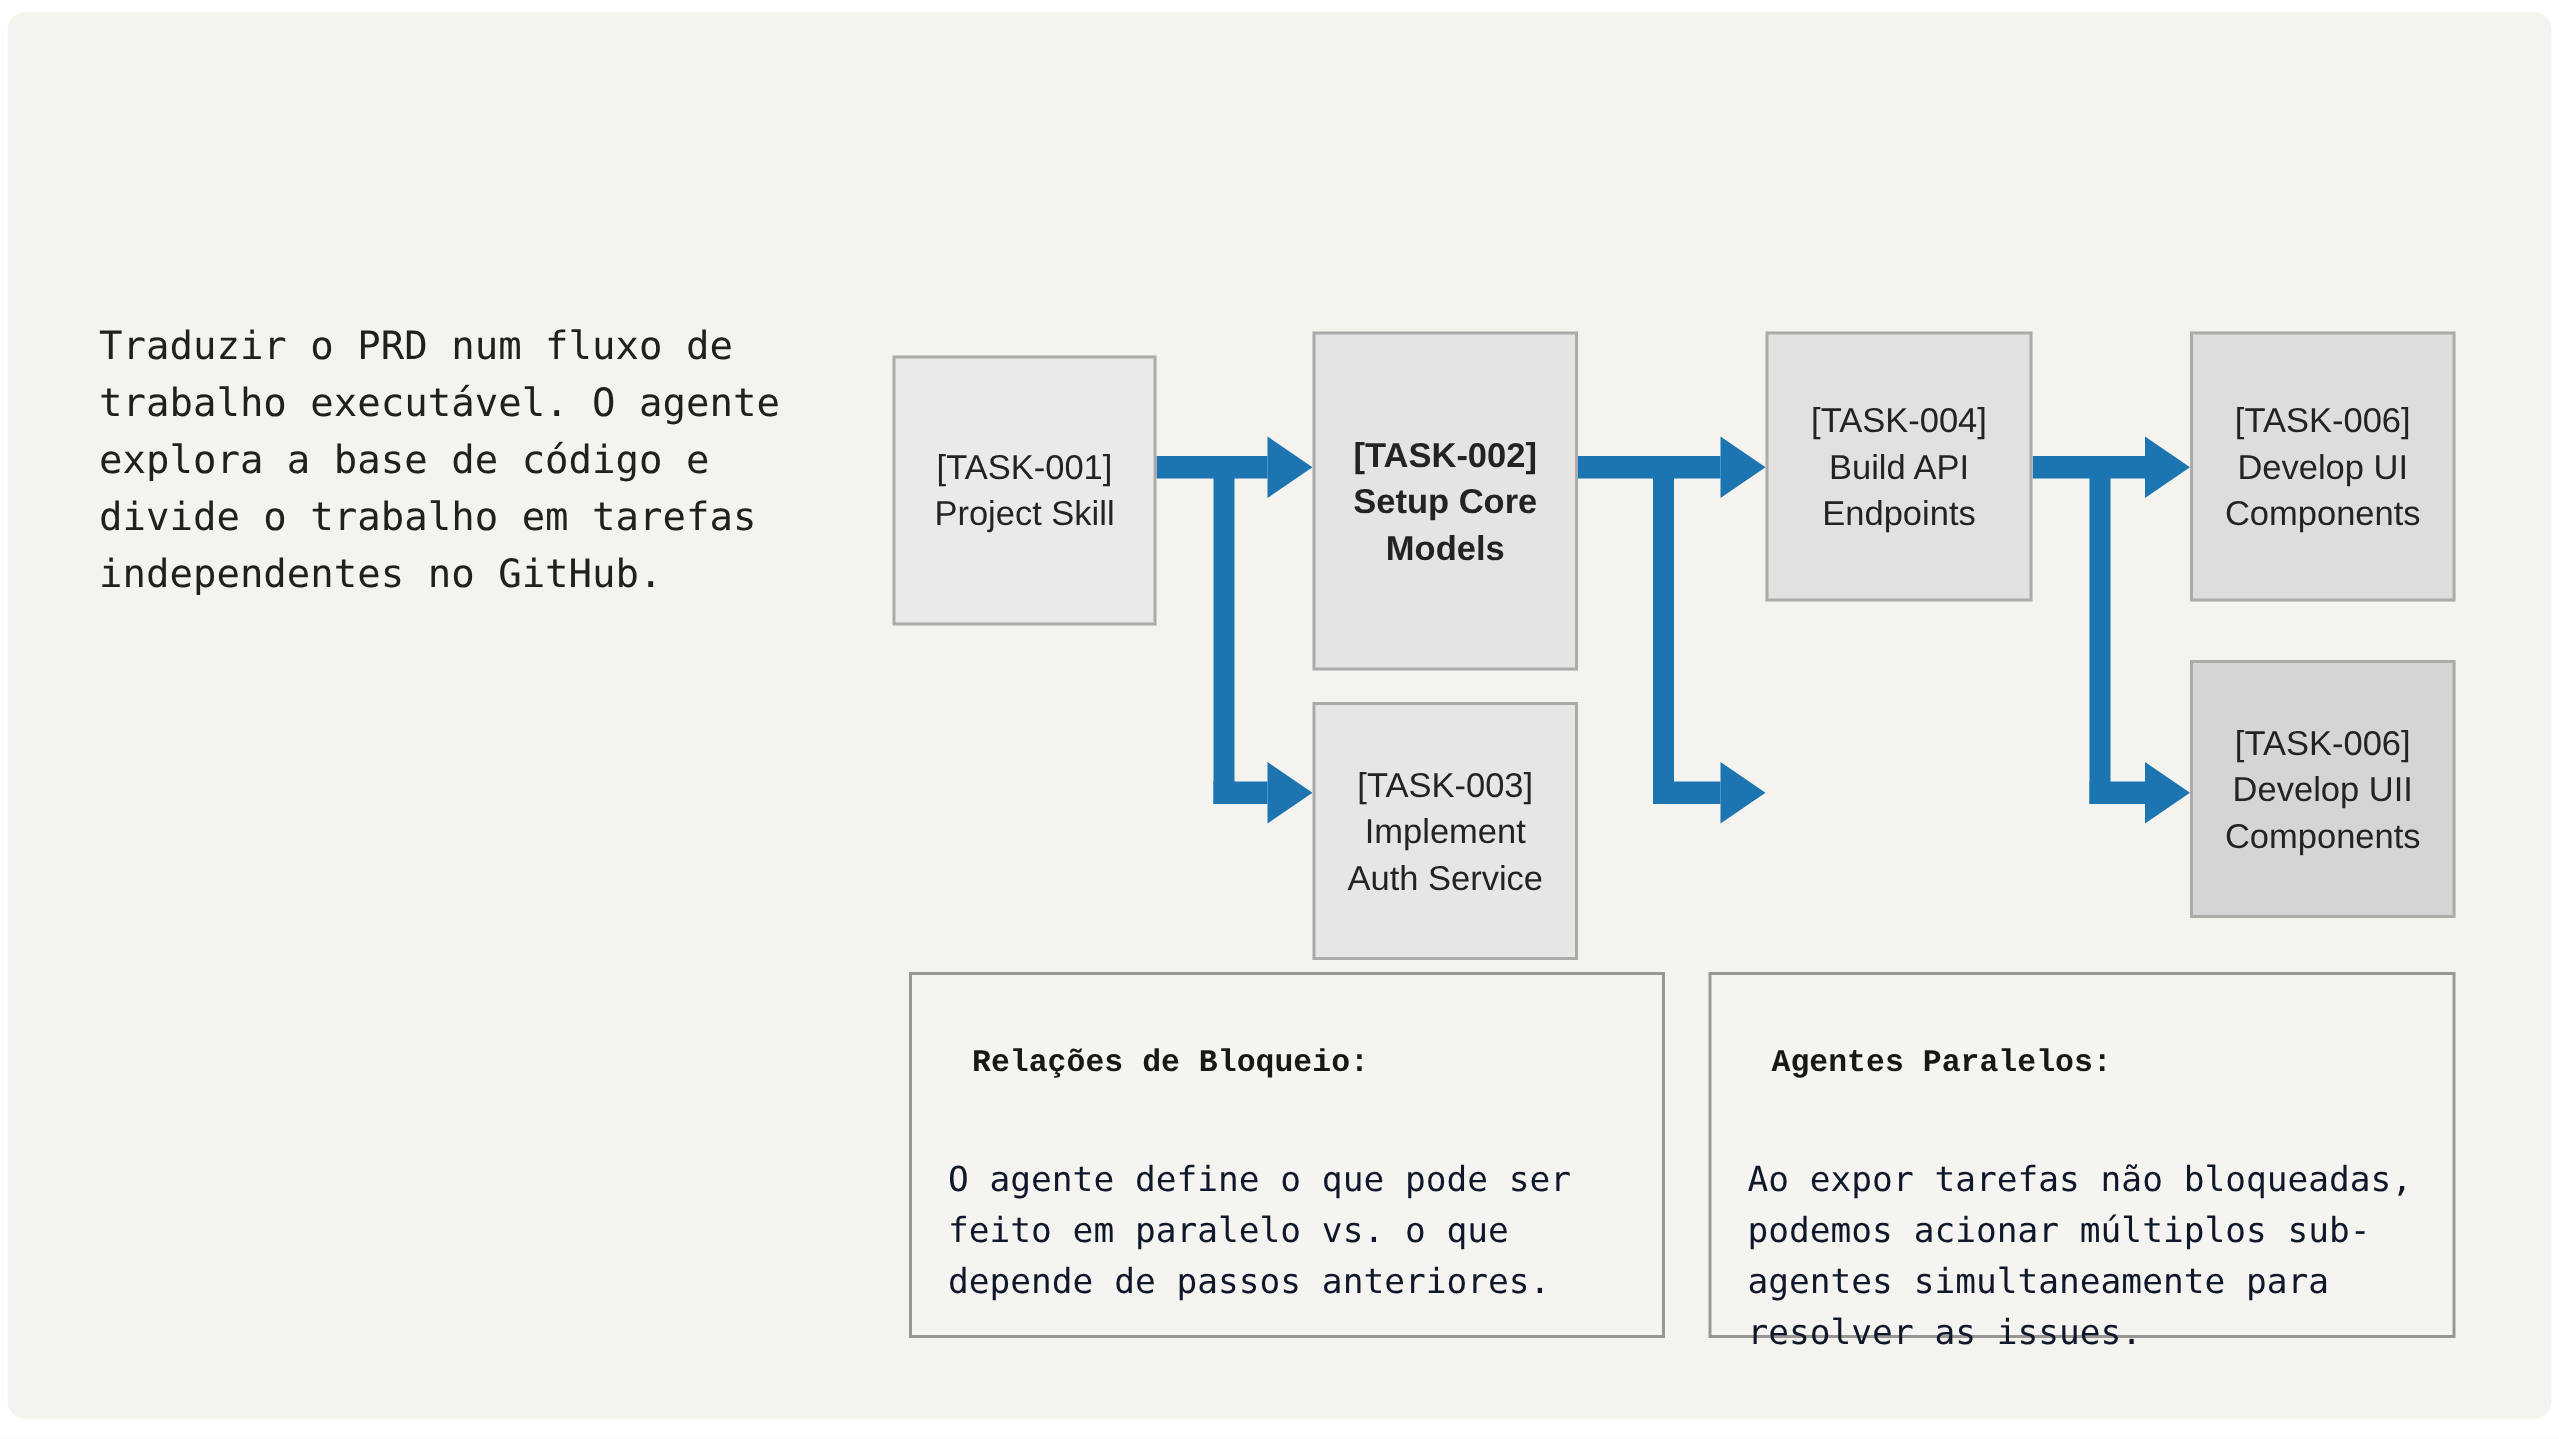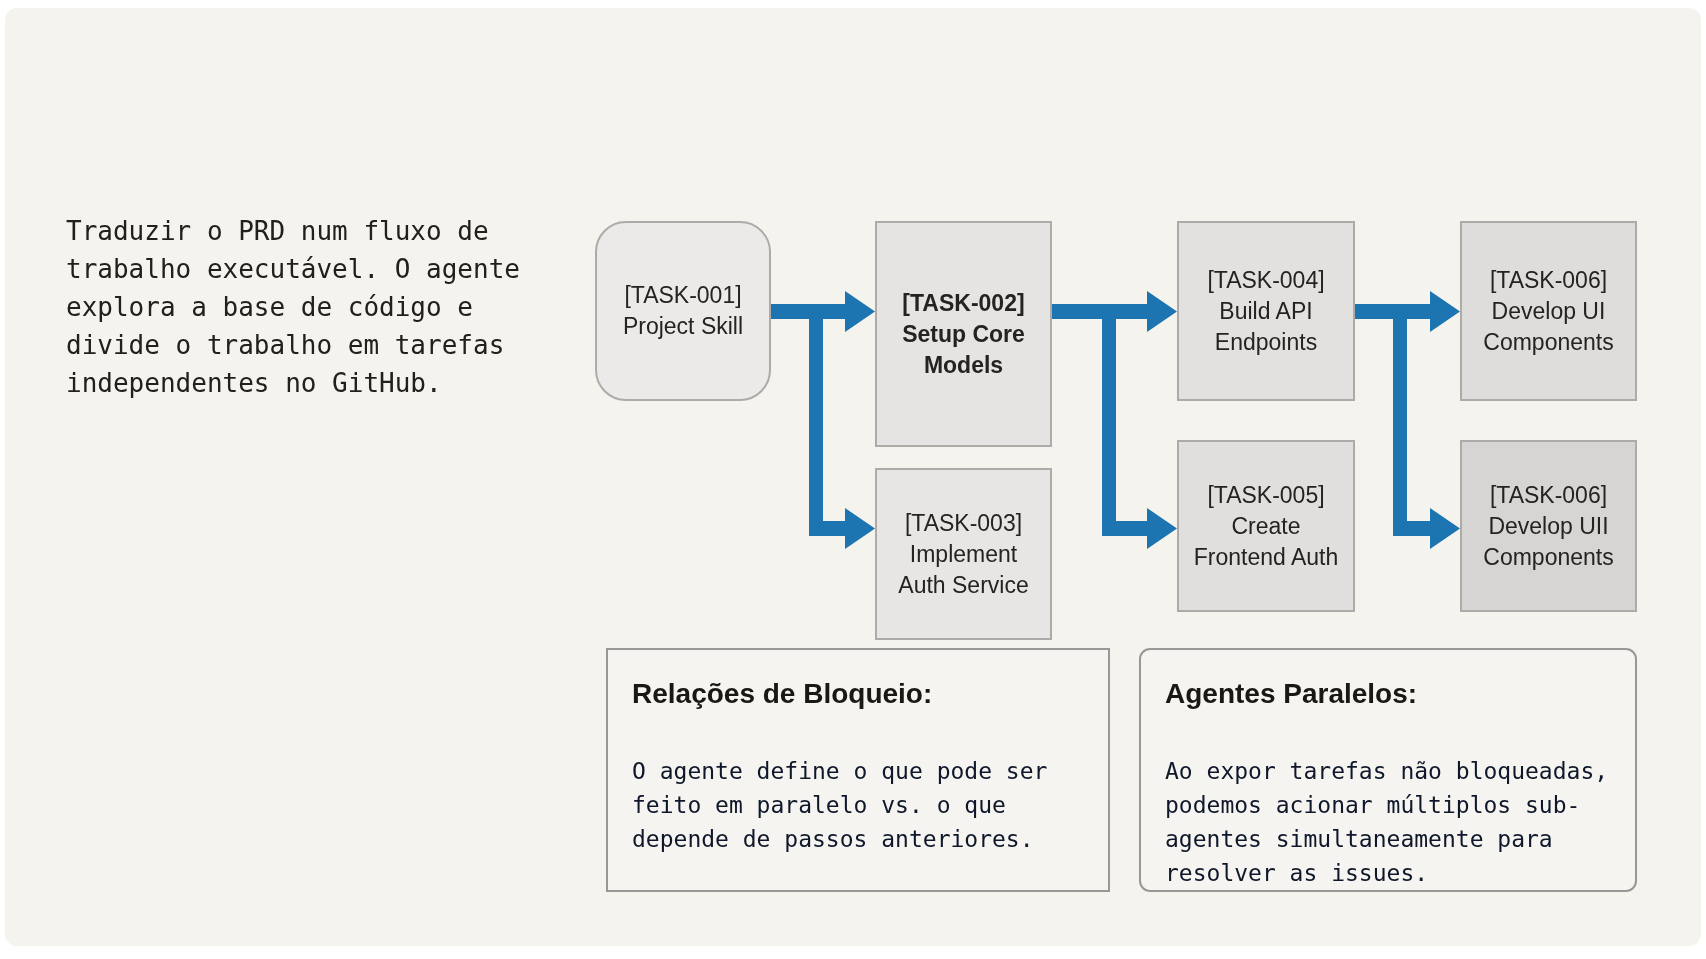--- a/index.html
+++ b/index.html
@@ -28,37 +28,37 @@
   .arrows rect,.arrows polygon{fill:var(--accent,#1c74b0);}
   .task-box{
     display:flex;flex-direction:column;align-items:center;justify-content:center;
     text-align:center;border:2px solid #acaba9;box-sizing:border-box;
     color:#24231f;
   }
   .task-box .task-id,.task-box .task-label{
     font-family:"Liberation Sans",sans-serif;
     font-size:23px;line-height:31px;white-space:pre-line;
   }
-  .pos1{left:595px;top:221px;width:176px;height:180px;background:#ebeae8;border-radius:31px;}
+  .pos1{left:595px;top:237px;width:176px;height:180px;background:#ebeae8;}
   .pos2{left:875px;top:221px;width:177px;height:226px;background:#e5e4e2;font-weight:bold;}
   .pos3{left:875px;top:440px;width:177px;height:172px;background:#e7e6e4;margin-top:28px;}
   .pos4{left:1177px;top:221px;width:178px;height:180px;background:#e2e1df;}
   .pos5{left:1177px;top:440px;width:178px;height:172px;background:#e0dfdd;}
   .pos6{left:1460px;top:221px;width:177px;height:180px;background:#dedddb;}
   .pos7{left:1460px;top:440px;width:177px;height:172px;background:#d6d5d3;}
   .note-box{
     top:648px;height:244px;box-sizing:border-box;
     background:#f5f4f0;border:2px solid #989795;
     padding:28px 24px 0 24px;
   }
   .note-left{left:606px;width:504px;}
-  .note-right{left:1139px;width:498px;border-radius:11px;}
+  .note-right{left:1139px;width:498px;}
   .note-heading{
-    margin:0;font-family:Liberation Sans, sans-serif;font-weight:bold;
-    font-size:28px;line-height:32px;color:#191813;
+    margin:16px;font-family:Liberation Mono, monospace;font-weight:bold;
+    font-size:21px;line-height:32px;color:#191813;
   }
   .note-body{
     margin:44px 0 0 0;font-family:"DejaVu Sans Mono",monospace;
     font-size:23px;line-height:34px;color:#0f172a;white-space:pre-line;
   }
 </style>
 </head>
 <body>
 
 <div class="stage">
@@ -123,25 +123,20 @@
     <div class="task-label">Implement
 Auth Service</div>
   </div>
 
   <div class="abs task-box pos4">
     <div class="task-id">[TASK-004]</div>
     <div class="task-label">Build API
 Endpoints</div>
   </div>
 
-  <div class="abs task-box pos5">
-    <div class="task-id">[TASK-005]</div>
-    <div class="task-label">Create
-Frontend Auth</div>
-  </div>
 
   <div class="abs task-box pos6">
     <div class="task-id">[TASK-006]</div>
     <div class="task-label">Develop UI
 Components</div>
   </div>
 
   <div class="abs task-box pos7">
     <div class="task-id">[TASK-006]</div>
     <div class="task-label">Develop UII

